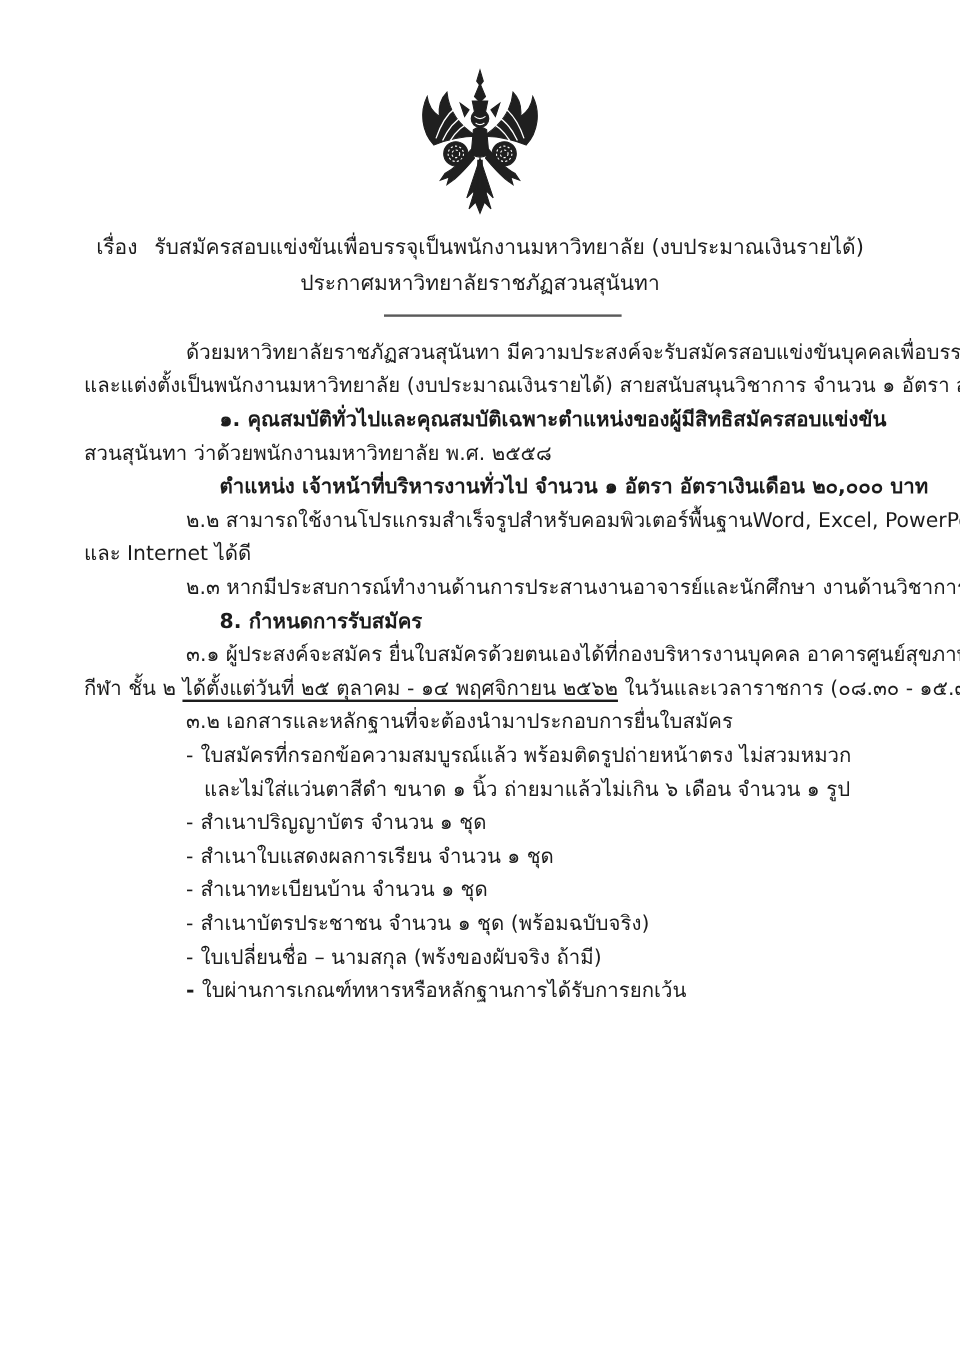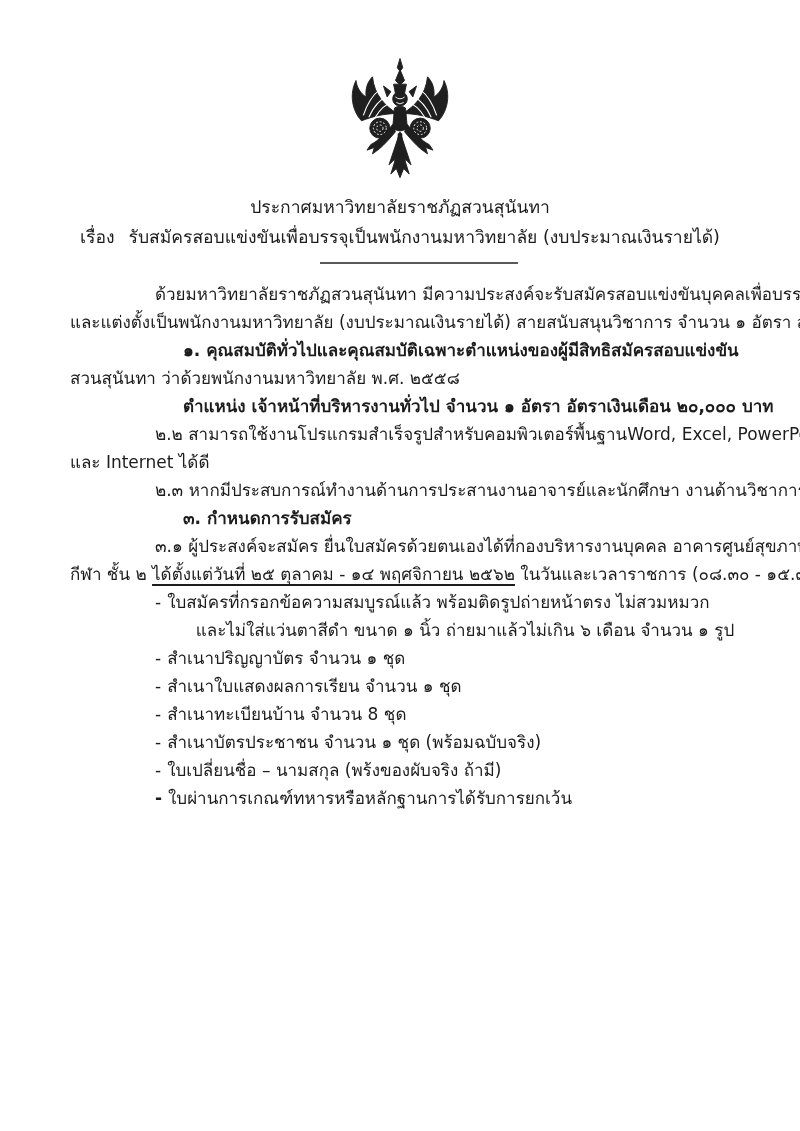--- a/index.html
+++ b/index.html
@@ -45,21 +45,21 @@
     padding-left: 70px;
     padding-right: 40px;
   }
   .line {
     font-size: 17px;
     line-height: 28px;
     white-space: pre;
   }
   .indent  { padding-left: 85px; }   
   .hindent { padding-left: 113px; }  
-  .cont2   { padding-left: 100px; text-align: center; }  
+  .cont2   { padding-left: 100px; }  
   .bold    { font-weight: 700; }
 
   .u-date {
     text-decoration: underline;
     text-underline-offset: 4px;
     text-decoration-thickness: 1.5px;
   }
 
   .doc-item .dash { margin-right: 6px; }
   .doc-item-last .dash { font-weight: 700; }
@@ -120,46 +120,47 @@
 
         <path d="M60 82 L48 118 L54 112 L57 122 L60 114 L63 122 L66 112 L72 118 Z"></path>
         <path d="M60 96 L50 128 L56 122 L60 132 L64 122 L70 128 Z"></path>
 
         <path d="M58 84 H62 V110 H58 Z"></path>
       </g>
     </svg>
   </div>
 
   <div class="title-block">
+    <div class="t-line"><span class="subject-label">เรื่อง</span><span>รับสมัครสอบแข่งขันเพื่อบรรจุเป็นพนักงานมหาวิทยาลัย (งบประมาณเงินรายได้)</span></div>
     <div class="t-line">ประกาศมหาวิทยาลัยราชภัฏสวนสุนันทา</div>
-    <div class="t-line"><span class="subject-label">เรื่อง</span><span>รับสมัครสอบแข่งขันเพื่อบรรจุเป็นพนักงานมหาวิทยาลัย (งบประมาณเงินรายได้)</span></div>
   </div>
 
   <div class="divider"></div>
 
   <div class="content">
 
     <div class="line indent">ด้วยมหาวิทยาลัยราชภัฏสวนสุนันทา มีความประสงค์จะรับสมัครสอบแข่งขันบุคคลเพื่อบรรจุ</div>
     <div class="line">และแต่งตั้งเป็นพนักงานมหาวิทยาลัย (งบประมาณเงินรายได้) สายสนับสนุนวิชาการ จำนวน ๑ อัตรา สังกัด</div>
 
     <div class="line hindent bold">๑. คุณสมบัติทั่วไปและคุณสมบัติเฉพาะตำแหน่งของผู้มีสิทธิสมัครสอบแข่งขัน</div>
     <div class="line">สวนสุนันทา ว่าด้วยพนักงานมหาวิทยาลัย พ.ศ. ๒๕๕๘</div>
 
     <div class="line hindent bold">ตำแหน่ง เจ้าหน้าที่บริหารงานทั่วไป จำนวน ๑ อัตรา อัตราเงินเดือน ๒๐,๐๐๐ บาท</div>
     <div class="line indent">๒.๒ สามารถใช้งานโปรแกรมสำเร็จรูปสำหรับคอมพิวเตอร์พื้นฐานWord, Excel, PowerPoint</div>
     <div class="line">และ Internet ได้ดี</div>
     <div class="line indent">๒.๓ หากมีประสบการณ์ทำงานด้านการประสานงานอาจารย์และนักศึกษา งานด้านวิชาการใน</div>
 
-    <div class="line hindent bold">๓. กำหนดการรับสมัคร</div>
+    <div class="line hindent bold">8. กำหนดการรับสมัคร</div>
     <div class="line indent">๓.๑ ผู้ประสงค์จะสมัคร ยื่นใบสมัครด้วยตนเองได้ที่กองบริหารงานบุคคล อาคารศูนย์สุขภาพและ</div>
     <div class="line"><span>กีฬา ชั้น ๒ </span><span class="u-date">ได้ตั้งแต่วันที่ ๒๕ ตุลาคม - ๑๔ พฤศจิกายน ๒๕๖๒</span><span> ในวันและเวลาราชการ (๐๘.๓๐ - ๑๕.๓๐ น.)</span></div>
+    <div class="line indent">๓.๒ เอกสารและหลักฐานที่จะต้องนำมาประกอบการยื่นใบสมัคร</div>
 
     <div class="line indent doc-item"><span class="dash">-</span><span>ใบสมัครที่กรอกข้อความสมบูรณ์แล้ว พร้อมติดรูปถ่ายหน้าตรง ไม่สวมหมวก</span></div>
     <div class="line cont2">และไม่ใส่แว่นตาสีดำ ขนาด ๑ นิ้ว ถ่ายมาแล้วไม่เกิน ๖ เดือน จำนวน ๑ รูป</div>
     <div class="line indent doc-item"><span class="dash">-</span><span>สำเนาปริญญาบัตร จำนวน ๑ ชุด</span></div>
     <div class="line indent doc-item"><span class="dash">-</span><span>สำเนาใบแสดงผลการเรียน จำนวน ๑ ชุด</span></div>
-    <div class="line indent doc-item"><span class="dash">-</span><span>สำเนาทะเบียนบ้าน จำนวน 8 ชุด</span></div>
+    <div class="line indent doc-item"><span class="dash">-</span><span>สำเนาทะเบียนบ้าน จำนวน ๑ ชุด</span></div>
     <div class="line indent doc-item"><span class="dash">-</span><span>สำเนาบัตรประชาชน จำนวน ๑ ชุด (พร้อมฉบับจริง)</span></div>
     <div class="line indent doc-item"><span class="dash">-</span><span>ใบเปลี่ยนชื่อ – นามสกุล (พร้งของผับจริง ถ้ามี)</span></div>
     <div class="line indent doc-item doc-item-last"><span class="dash">-</span><span>ใบผ่านการเกณฑ์ทหารหรือหลักฐานการได้รับการยกเว้น</span></div>
 
   </div>
 </div>
 
 </body></html>

